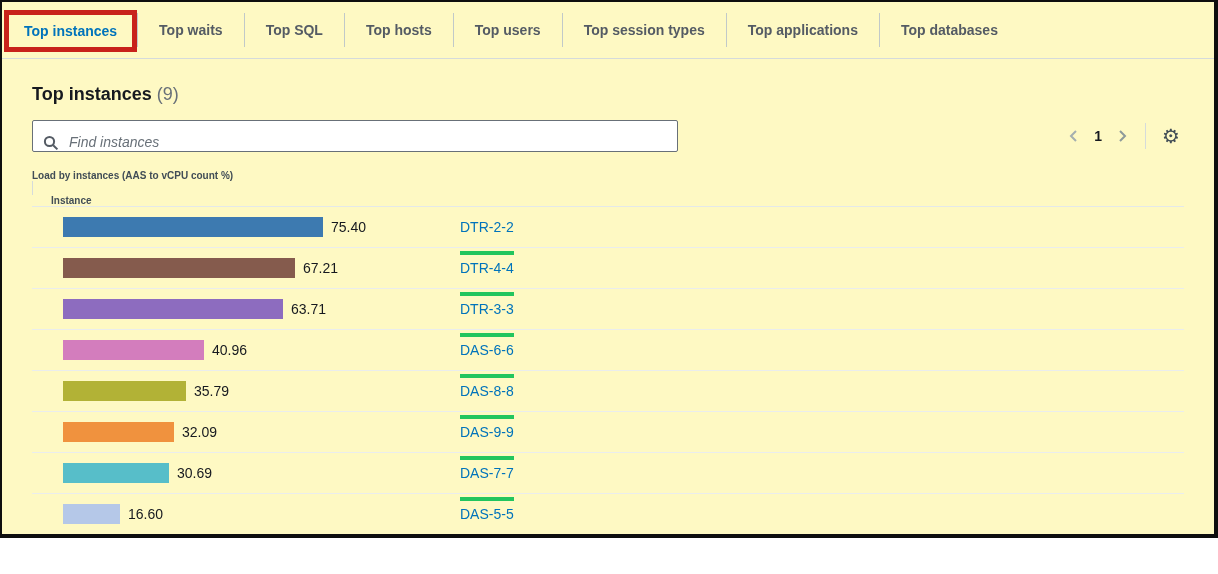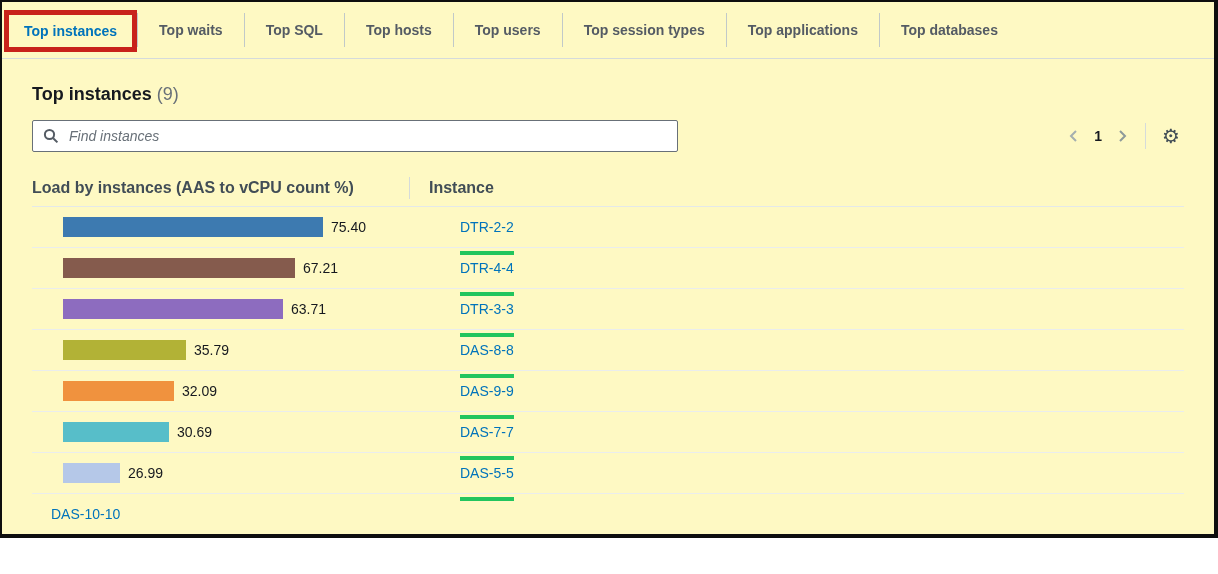--- a/index.html
+++ b/index.html
@@ -13,33 +13,33 @@
   .tab{font-weight:700;font-size:14px;color:#545b64;padding:0 21px;white-space:nowrap;cursor:pointer;}
   .tab.active{color:#0073bb;padding:0;}
   .annotation-box{border:5px solid #c8221b;padding:8px 15px;margin:2px 0 0 2px;display:flex;align-items:center;}
   .tab-sep{width:1px;height:34px;background:#c1c9c9;flex:0 0 auto;}
   
   .content{padding:0 30px;}
   .panel-title{margin:25px 0 15px;font-size:18px;font-weight:700;color:#16191f;}
   .panel-count{color:#687078;font-weight:400;}
   .toolbar{display:flex;justify-content:space-between;align-items:center;}
   .searchbox{width:646px;box-sizing:border-box;height:32px;border:1px solid #687078;border-radius:2px;
-    display:flex;align-items:center;padding:0 10px;gap:8px;background:#fff;}
+    display:flex;align-items:flex-end;padding:0 10px;gap:8px;background:#fff;}
   .searchbox input{border:none;outline:none;flex:1;font-size:14px;color:#16191f;
     font-family:"Liberation Sans",sans-serif;background:transparent;}
   .searchbox input::placeholder{color:#687078;font-style:italic;opacity:1;}
   .pager{display:flex;align-items:center;gap:13px;margin-right:4px;}
   .pg-btn{display:flex;align-items:center;cursor:pointer;background:none;border:none;padding:0;}
   .page-num{font-weight:700;font-size:14px;color:#16191f;}
   .pager-divider{width:1px;height:26px;background:#d5dbdb;margin:0 3px;}
   .gear{font-family:"DejaVu Sans",sans-serif;font-size:20px;color:#414d56;line-height:1;cursor:pointer;}
   
   .table{margin-top:18px;border-bottom:1px solid #9aa5ab;}
-  .table-header{display:flex;align-items:center;height:36px;border-bottom:1px solid #e4e9e9;
-    font-weight:700;font-size:16px;color:#414d56;}
+  .table-header{display:flex;align-items:flex-start;height:36px;border-bottom:1px solid #e4e9e9;
+    font-weight:700;font-size:10px;color:#414d56;flex-direction:column;}
   .th-load{width:377px;}
   .th-sep{width:1px;height:22px;background:#d5dbdb;}
   .th-instance{padding-left:19px;}
   .row{display:flex;align-items:center;height:40px;border-bottom:1px solid #eaeded;}
   .row:last-child{border-bottom:none;}
   .row-load{width:378px;display:flex;align-items:center;padding-left:31px;}
   .bar{height:20px;flex:0 0 auto;}
   .bar-value{margin-left:8px;font-size:14px;color:#16191f;}
   .row-instance{padding-left:19px;}
   .instance-link{color:#0073bb;font-size:14px;text-decoration:none;border-bottom:4px solid #22c55e;
@@ -138,20 +138,29 @@
         <div class="row-load">
           <div class="bar" style="width: 220px; background: rgb(141, 108, 191);"></div>
           <span class="bar-value">63.71</span>
         </div>
         <div class="row-instance">
           <a class="instance-link">DTR-3-3</a>
         </div>
       </div>
           <div class="row">
         <div class="row-load">
+          <div class="bar" style="width: 141px; background: rgb(211, 125, 189);"></div>
+          <span class="bar-value">40.96</span>
+        </div>
+        <div class="row-instance">
+          <a class="instance-link">DAS-6-6</a>
+        </div>
+      </div>
+          <div class="row">
+        <div class="row-load">
           <div class="bar" style="width: 123px; background: rgb(178, 178, 54);"></div>
           <span class="bar-value">35.79</span>
         </div>
         <div class="row-instance">
           <a class="instance-link">DAS-8-8</a>
         </div>
       </div>
           <div class="row">
         <div class="row-load">
           <div class="bar" style="width: 111px; background: rgb(240, 146, 62);"></div>
@@ -166,21 +175,21 @@
           <div class="bar" style="width: 106px; background: rgb(87, 190, 201);"></div>
           <span class="bar-value">30.69</span>
         </div>
         <div class="row-instance">
           <a class="instance-link">DAS-7-7</a>
         </div>
       </div>
           <div class="row">
         <div class="row-load">
           <div class="bar" style="width: 57px; background: rgb(181, 200, 232);"></div>
-          <span class="bar-value">26.99</span>
+          <span class="bar-value">16.60</span>
         </div>
         <div class="row-instance">
           <a class="instance-link">DAS-5-5</a>
         </div>
       </div>
           <div class="row">
         <div class="row-instance">
           <a class="instance-link">DAS-10-10</a>
         </div>
       </div>

